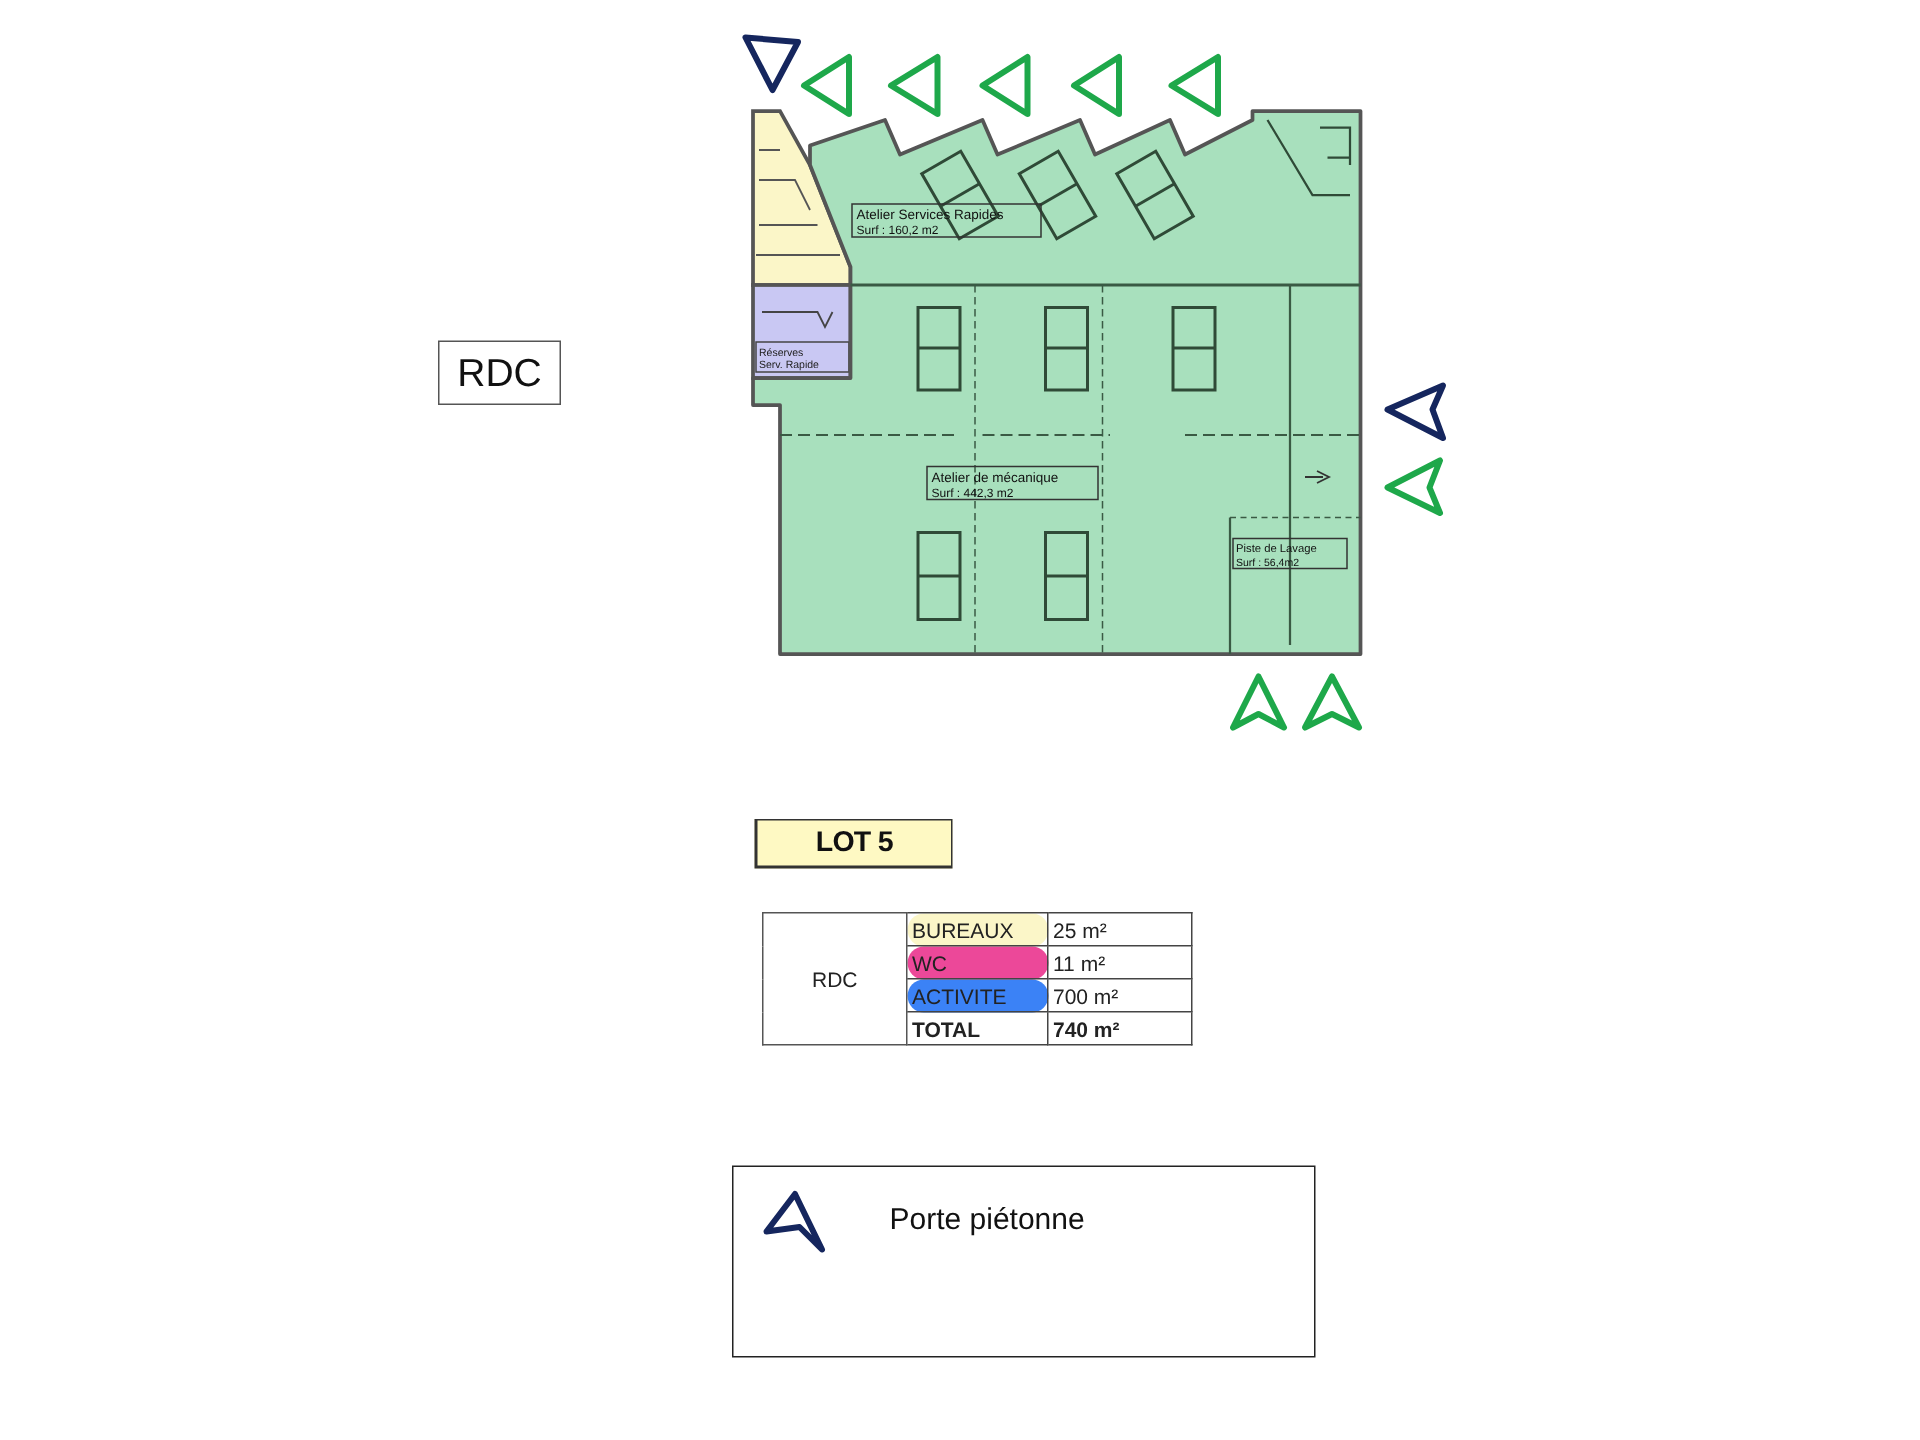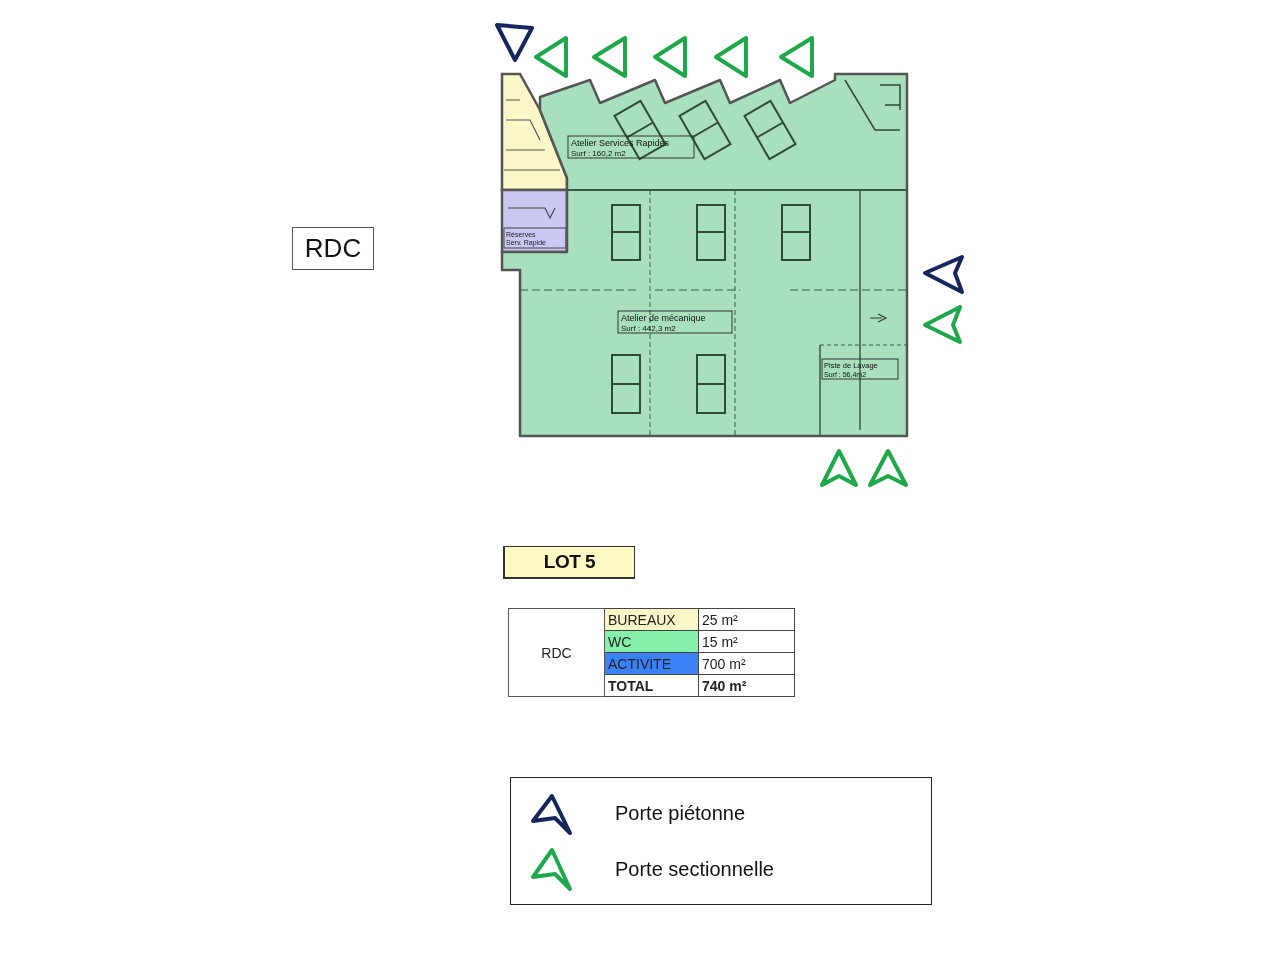--- a/index.html
+++ b/index.html
@@ -4,24 +4,24 @@
 <style>
   html, body { margin:0; padding:0; }
   body { width:1280px; height:960px; background:#ffffff; position:relative; overflow:hidden; font-family:"DejaVu Sans", sans-serif; }
   .abs { position:absolute; }
   .rdc-label { left:292px; top:227px; width:82px; height:43px; border:1.5px solid #555; box-sizing:border-box; display:flex; align-items:center; justify-content:center; font-family:"Liberation Sans", sans-serif; font-size:26px; color:#111; }
   .plan { left:480px; top:10px; width:500px; height:490px; }
   .lot-badge { left:503px; top:546px; width:132px; height:33px; background:#fef9c3; border:1px solid #333; border-left:2px solid #333; border-bottom:2px solid #333; box-sizing:border-box; display:flex; align-items:center; justify-content:center; font-family:"Liberation Sans", sans-serif; font-weight:bold; font-size:19px; color:#111; letter-spacing:-0.5px; }
   table.surf { left:508px; top:608px; border-collapse:collapse; font-family:"Liberation Sans", sans-serif; font-size:14px; color:#222; }
   table.surf td { border:1px solid #444; height:22px; padding:0 3px; box-sizing:border-box; }
   table.surf td.level { width:96px; text-align:center; vertical-align:middle; border:1.5px solid #555; }
-  table.surf td.cat { width:94px; }
+  table.surf td.cat { width:94px;border-radius:11px; }
   table.surf td.val { width:96px; text-align:left; }
   table.surf tr.total td { font-weight:bold; }
-  .legend { left:510px; top:777px; width:422px; height:128px; border:1.5px solid #222; box-sizing:border-box; }
+  .legend { left:488px; top:777px; width:389px; height:128px; border:1.5px solid #222; box-sizing:border-box; }
   .legend-row { position:absolute; left:0; width:100%; height:50px; display:flex; align-items:center; }
   .legend-row svg { position:absolute; left:16px; }
   .legend-text { position:absolute; left:104px; font-family:"Liberation Sans", sans-serif; font-size:20px; color:#111; }
 </style>
 </head>
 <body>
 
 <div class="abs rdc-label">
   <span>RDC</span>
 </div>
@@ -122,40 +122,34 @@
 </div>
 
 <table class="abs surf">
   <tbody>
       <tr>
     <td class="level" rowspan="4">RDC</td>
     <td class="cat" style="background:#fbf6c8">BUREAUX</td>
     <td class="val">25 m²</td>
   </tr>
   <tr>
-    <td class="cat" style="background:#86efac">WC</td>
-    <td class="val">15 m²</td>
+    <td class="cat" style="background:#ec4899">WC</td>
+    <td class="val">11 m²</td>
   </tr>
   <tr>
     <td class="cat" style="background:#3b82f6">ACTIVITE</td>
     <td class="val">700 m²</td>
   </tr>
   <tr class="total">
     <td class="cat">TOTAL</td>
     <td class="val">740 m²</td>
   </tr>
 </tbody>
   </table>
 
 <div class="abs legend">
   <div class="legend-row" style="top:10px">
     <svg width="50" height="50" viewBox="0 0 50 50">
       <path d="M25,8 L43,45 L28,30 L6,33 Z" fill="none" stroke="#15265e" stroke-width="4" stroke-linejoin="round"></path>
     </svg>
     <span class="legend-text">Porte piétonne</span>
   </div>
-  <div class="legend-row" style="top:66px">
-    <svg width="50" height="50" viewBox="0 0 50 50">
-      <path d="M25,6 L43,45 L28,30 L6,33 Z" fill="none" stroke="#1ea84a" stroke-width="4" stroke-linejoin="round"></path>
-    </svg>
-    <span class="legend-text">Porte sectionnelle</span>
-  </div>
 </div>
 
 </body></html>

